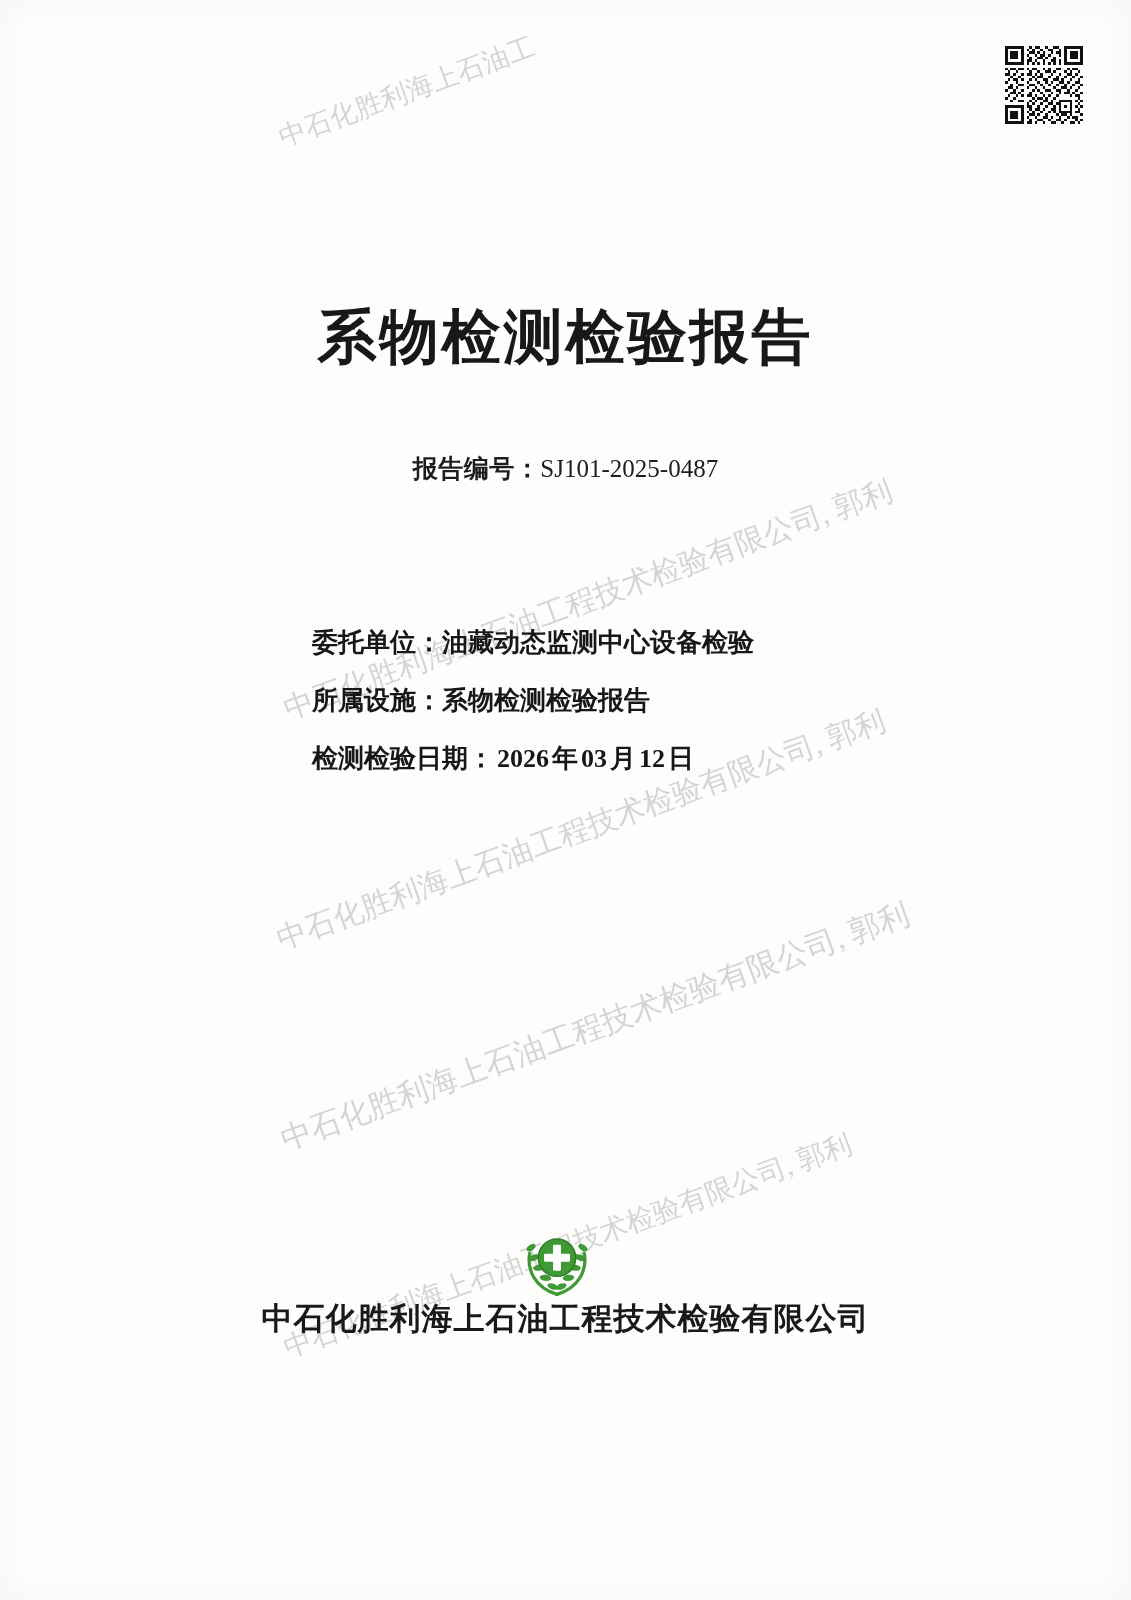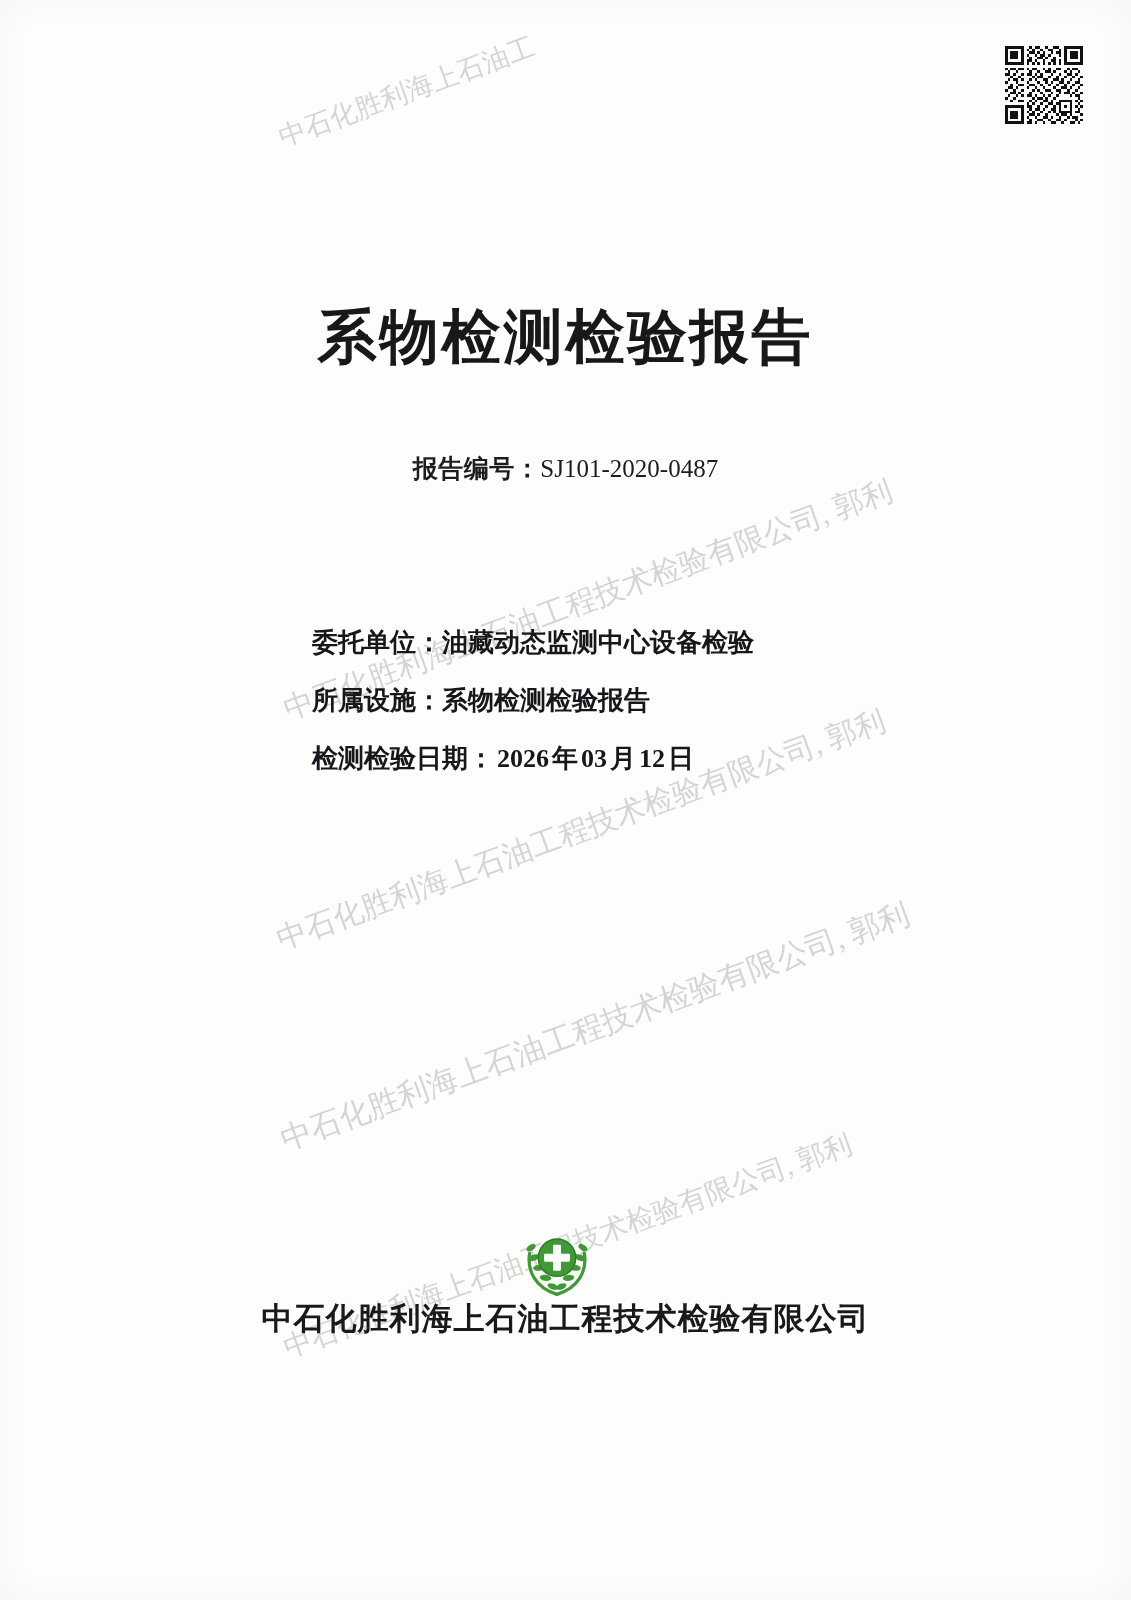--- a/index.html
+++ b/index.html
@@ -425,21 +425,21 @@
 
   <div class="wm wm1">中石化胜利海上石油工</div>
   <div class="wm wm2">中石化胜利海上石油工程技术检验有限公司, 郭利</div>
   <div class="wm wm3">中石化胜利海上石油工程技术检验有限公司, 郭利</div>
   <div class="wm wm4">中石化胜利海上石油工程技术检验有限公司, 郭利</div>
   <div class="wm wm5">中石化胜利海上石油工程技术检验有限公司, 郭利</div>
 
   <div class="title">系物检测检验报告</div>
 
   <div class="report-no">
-    <span class="label">报告编号：</span><span class="value">SJ101-2020-0487</span>
+    <span class="label">报告编号：</span><span class="value">SJ101-2025-0487</span>
   </div>
 
   <div class="meta">
 
     <div class="meta-row">
       <span class="meta-label">委托单位：</span>
       <span class="meta-value">油藏动态监测中心设备检验</span>
     </div>
 
     <div class="meta-row">

